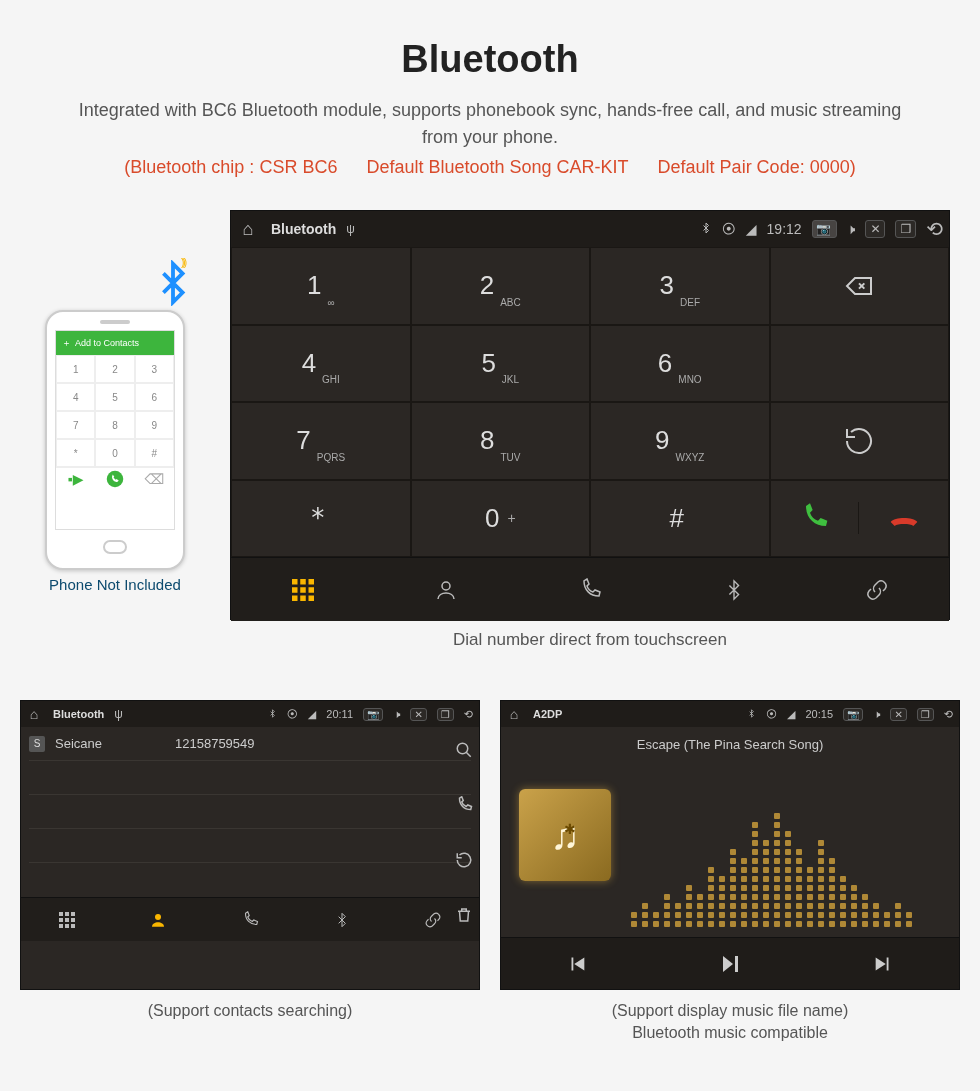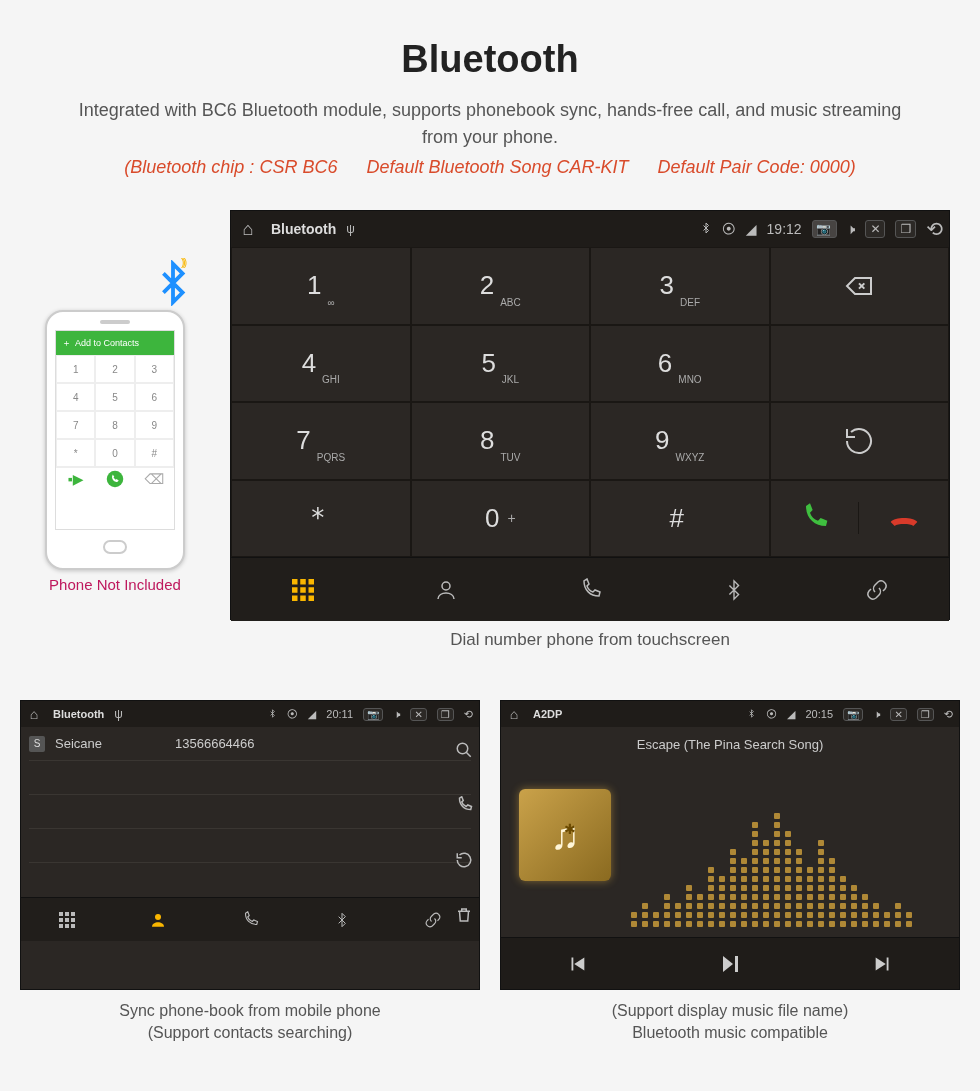--- a/index.html
+++ b/index.html
@@ -1,38 +1,38 @@
 <!DOCTYPE html>
 <html><head>
 <meta charset="utf-8">
 <style>
   * { margin:0; padding:0; box-sizing:border-box; }
   body { width:980px; height:1091px; background:#f5f5f5; font-family:Arial,Helvetica,sans-serif; color:#444; position:relative; }
   .page-title { text-align:center; font-size:38px; font-weight:bold; color:#222; margin-top:38px; }
   .intro { text-align:center; font-size:18px; color:#555; margin:16px 60px 6px 60px; line-height:1.5; }
   .spec-line { text-align:center; font-size:18px; color:#d94b2b; margin-bottom:14px; }
-  .spec-line span { margin:15px 12px;font-style:italic; }
+  .spec-line span { margin:15px 12px; }
 
   
   .top-area { position:absolute; left:20px; top:210px; width:940px; height:460px; }
 
   
   .phone-wrap { position:absolute; left:10px; top:80px; width:170px; text-align:center; }
   .bt-symbol { position:absolute; left:120px; top:-30px; color:#1e90ff; font-size:46px; }
   .bt-waves { position:absolute; left:151px; top:-30px; font-size:10px; color:#f9b600; line-height:6px; letter-spacing:-2px; }
   .phone-shell { width:140px; height:260px; background:#fff; border:2px solid #ccc; border-radius:18px; margin:20px auto 6px auto; position:relative; box-shadow:0 1px 4px rgba(0,0,0,.2); }
   .phone-speaker { width:30px; height:4px; background:#ccc; border-radius:2px; margin:8px auto 6px; }
   .phone-screen { width:120px; height:200px; margin:0 auto; background:#fff; border:1px solid #ddd; }
   .ps-hdr { height:24px; background:#3db53d; color:#fff; font-size:9px; display:flex; align-items:center; padding:0 6px; }
   .ps-grid { display:grid; grid-template-columns:repeat(3,1fr); }
   .ps-cell { height:28px; border:0.5px solid #eee; font-size:10px; display:flex; align-items:center; justify-content:center; color:#888; }
   .ps-bot { height:22px; border-top:1px solid #eee; display:flex; }
   .ps-bot div { flex:1; display:flex; align-items:center; justify-content:center; font-size:14px; }
   .phone-btn { width:24px; height:14px; border:2px solid #ccc; border-radius:10px; margin:10px auto 0; }
-  .phone-caption { font-size:15px; color:#be185d; margin-top:2px; }
+  .phone-caption { font-size:15px; color:#0c4a6e; margin-top:2px; }
 
   
   .dev { background:#2b2724; border:1px solid #111; position:absolute; }
   .dev-main { left:210px; top:0; width:720px; height:410px; }
   .dev-caption { position:absolute; top:420px; left:210px; width:720px; text-align:center; font-size:17px; color:#555; }
 
   .status { height:36px; background:#1f1c19; display:flex; align-items:center; color:#bbb; font-size:14px; }
   .status .home { width:34px; text-align:center; font-size:18px; }
   .status .title { font-weight:bold; color:#ddd; margin-left:6px; }
   .status .usb { margin-left:10px; font-size:12px; }
@@ -273,21 +273,21 @@
           </svg>
       </div>
       <div class="bb">
         <svg width="26" height="24" viewBox="0 0 24 24" fill="none" stroke="#bbb" stroke-width="1.5">
             <path d="M10 14a5 5 0 0 1 0-7l3-3a5 5 0 0 1 7 7l-2 2"></path>
             <path d="M14 10a5 5 0 0 1 0 7l-3 3a5 5 0 0 1-7-7l2-2"></path>
           </svg>
       </div>
     </div>
   </div>
-  <div class="dev-caption">Dial number phone from touchscreen</div>
+  <div class="dev-caption">Dial number direct from touchscreen</div>
 </div>
 
 <div class="dev dev-left">
   <div class="status status-sm">
     <span class="home">⌂</span>
     <span class="title">Bluetooth</span>
     <span class="usb">ψ</span>
     <div class="status-r">
       <span><svg width="9" height="11" viewBox="0 0 24 24" fill="none" stroke="#bbb" stroke-width="2">
             <path d="M7 7l10 10-5 5V2l5 5L7 17"></path>
@@ -299,21 +299,21 @@
       <span>🕨</span>
       <span class="boxed">✕</span>
       <span class="boxed">❐</span>
       <span>⟲</span>
     </div>
   </div>
   <div class="contacts">
     <div class="c-row">
       <span class="c-badge">S</span>
       <span style="width:120px">Seicane</span>
-      <span>13566664466</span>
+      <span>12158759549</span>
     </div>
     <div class="c-row"></div>
     <div class="c-row"></div>
     <div class="c-row"></div>
   </div>
   <div class="side-icons">
     <span><svg width="18" height="18" viewBox="0 0 24 24" fill="none" stroke="#bbb" stroke-width="2">
           <circle cx="10" cy="10" r="7"></circle>
           <path d="M21 21l-6-6"></path>
         </svg></span>
@@ -360,21 +360,20 @@
       </div>
     <div class="bb">
         <svg width="20" height="18" viewBox="0 0 24 24" fill="none" stroke="#bbb" stroke-width="1.5">
           <path d="M10 14a5 5 0 0 1 0-7l3-3a5 5 0 0 1 7 7l-2 2"></path>
           <path d="M14 10a5 5 0 0 1 0 7l-3 3a5 5 0 0 1-7-7l2-2"></path>
         </svg>
       </div>
   </div>
 </div>
 <div class="cap-left">
-  <div>Sync phone-book from mobile phone</div>
   <div>(Support contacts searching)</div>
 </div>
 
 <div class="dev dev-right">
   <div class="status status-sm">
     <span class="home">⌂</span>
     <span class="title">A2DP</span>
     <div class="status-r">
       <span><svg width="9" height="11" viewBox="0 0 24 24" fill="none" stroke="#bbb" stroke-width="2">
             <path d="M7 7l10 10-5 5V2l5 5L7 17"></path>

